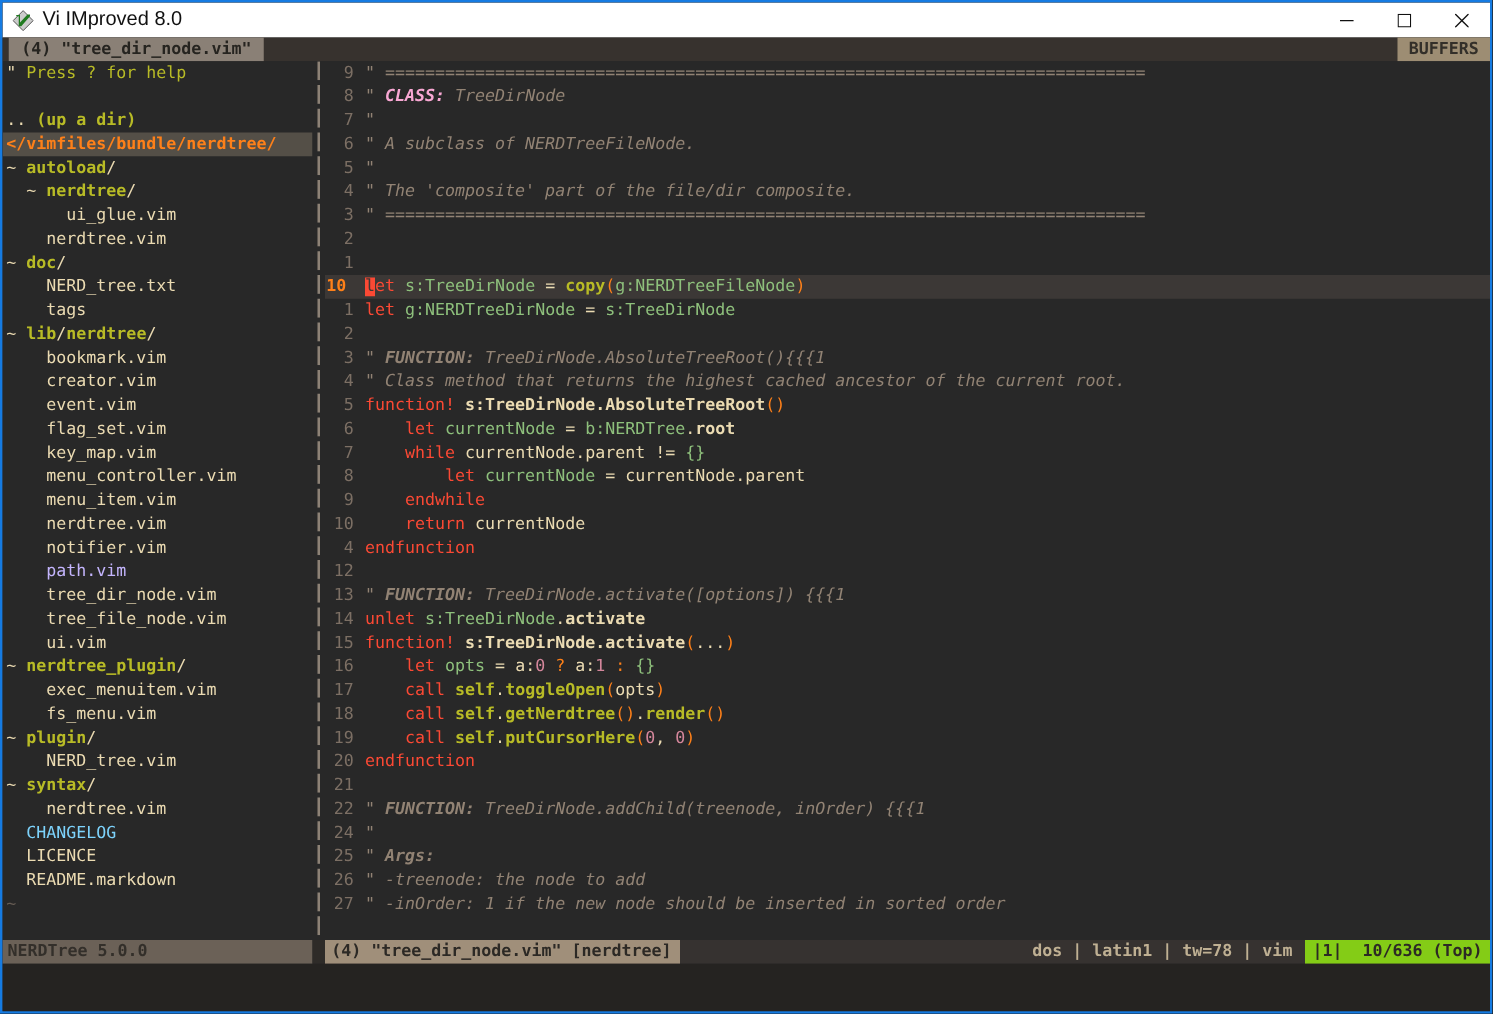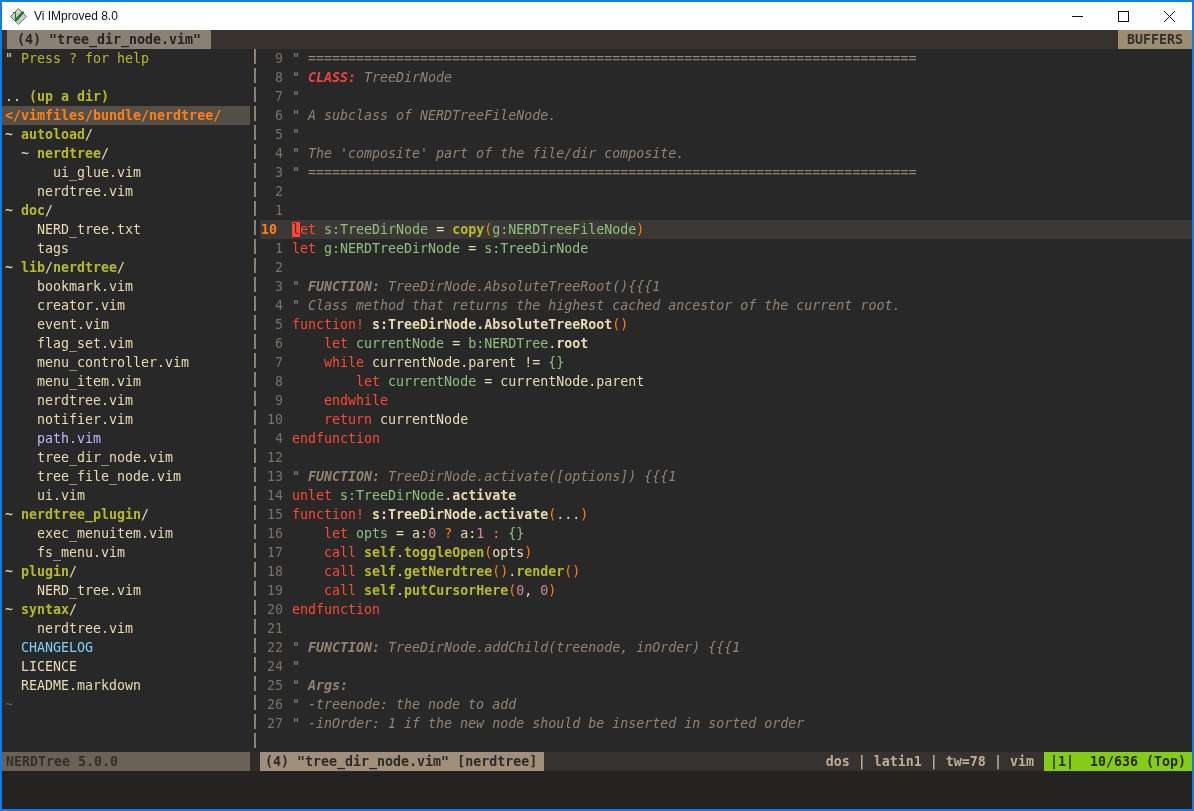--- a/index.html
+++ b/index.html
@@ -5,21 +5,21 @@
   * { margin:0; padding:0; box-sizing:border-box; }
   html,body { width:1194px; height:811px; background:#1b1b1b; }
   .window {
     width:1194px; height:811px; display:flex; flex-direction:column;
     border:2px solid #157be2; background:#282828; overflow:hidden;
     font-family:"DejaVu Sans Mono", monospace;
   }
   
   .titlebar { height:28px; background:#ffffff; display:flex; align-items:center; flex:0 0 auto; }
   .titlebar .icon { width:18px; height:18px; margin:0 6px 0 8px; display:flex; align-items:center; }
-  .titlebar .title { font-family:"Liberation Sans", sans-serif; font-size:12px; color:#111; }
+  .titlebar .title { font-family:"Liberation Sans", sans-serif; font-size:16px; color:#111; }
   .win-controls { margin-left:auto; display:flex; height:100%; }
   .win-btn { width:46px; height:100%; display:flex; align-items:center; justify-content:center;
              color:#111; font-size:13px; font-family:"DejaVu Sans", sans-serif; cursor:default; }
   .win-btn svg { display:block; }
   
   .tabline { height:19px; background:#37322e; display:flex; flex:0 0 auto; align-items:stretch;
              font-size:13.3px; font-weight:bold; }
   .tab { margin-left:5px; padding:0 10px; background:#8a8076; color:#262420;
          display:flex; align-items:center; white-space:pre; }
   .tab-fill { flex:1; }
@@ -99,20 +99,21 @@
         <div class="row tree-row"><span style="color: rgb(235, 219, 178);">      ui_glue.vim</span></div>
         <div class="row tree-row"><span style="color: rgb(235, 219, 178);">    nerdtree.vim</span></div>
         <div class="row tree-row"><span style="color: rgb(235, 219, 178);">~ </span><span style="color: rgb(184, 187, 38); font-weight: bold;">doc</span><span style="color: rgb(235, 219, 178);">/</span></div>
         <div class="row tree-row"><span style="color: rgb(235, 219, 178);">    NERD_tree.txt</span></div>
         <div class="row tree-row"><span style="color: rgb(235, 219, 178);">    tags</span></div>
         <div class="row tree-row"><span style="color: rgb(235, 219, 178);">~ </span><span style="color: rgb(184, 187, 38); font-weight: bold;">lib</span><span style="color: rgb(235, 219, 178);">/</span><span style="color: rgb(184, 187, 38); font-weight: bold;">nerdtree</span><span style="color: rgb(235, 219, 178);">/</span></div>
         <div class="row tree-row"><span style="color: rgb(235, 219, 178);">    bookmark.vim</span></div>
         <div class="row tree-row"><span style="color: rgb(235, 219, 178);">    creator.vim</span></div>
         <div class="row tree-row"><span style="color: rgb(235, 219, 178);">    event.vim</span></div>
         <div class="row tree-row"><span style="color: rgb(235, 219, 178);">    flag_set.vim</span></div>
+        <div class="row tree-row"><span style="color: rgb(235, 219, 178);">    key_map.vim</span></div>
         <div class="row tree-row"><span style="color: rgb(235, 219, 178);">    menu_controller.vim</span></div>
         <div class="row tree-row"><span style="color: rgb(235, 219, 178);">    menu_item.vim</span></div>
         <div class="row tree-row"><span style="color: rgb(235, 219, 178);">    nerdtree.vim</span></div>
         <div class="row tree-row"><span style="color: rgb(235, 219, 178);">    notifier.vim</span></div>
         <div class="row tree-row"><span style="color: #c4b5fd;">    path.vim</span></div>
         <div class="row tree-row"><span style="color: rgb(235, 219, 178);">    tree_dir_node.vim</span></div>
         <div class="row tree-row"><span style="color: rgb(235, 219, 178);">    tree_file_node.vim</span></div>
         <div class="row tree-row"><span style="color: rgb(235, 219, 178);">    ui.vim</span></div>
         <div class="row tree-row"><span style="color: rgb(235, 219, 178);">~ </span><span style="color: rgb(184, 187, 38); font-weight: bold;">nerdtree_plugin</span><span style="color: rgb(235, 219, 178);">/</span></div>
         <div class="row tree-row"><span style="color: rgb(235, 219, 178);">    exec_menuitem.vim</span></div>
@@ -122,21 +123,21 @@
         <div class="row tree-row"><span style="color: rgb(235, 219, 178);">~ </span><span style="color: rgb(184, 187, 38); font-weight: bold;">syntax</span><span style="color: rgb(235, 219, 178);">/</span></div>
         <div class="row tree-row"><span style="color: rgb(235, 219, 178);">    nerdtree.vim</span></div>
         <div class="row tree-row"><span style="color: #7dd3fc;">  CHANGELOG</span></div>
         <div class="row tree-row"><span style="color: rgb(235, 219, 178);">  LICENCE</span></div>
         <div class="row tree-row"><span style="color: rgb(235, 219, 178);">  README.markdown</span></div>
         <div class="row tree-row"><span style="color: rgb(102, 92, 84);">~</span></div>
       </div>
     <div class="vsep"></div>
     <div class="editor" id="editor">
         <div class="row code-row"><span class="gutter" style="color: rgb(124, 111, 100);">9</span><span class="codetext"><span style="color: rgb(146, 131, 116); font-style: italic;">" ============================================================================</span></span></div>
-        <div class="row code-row"><span class="gutter" style="color: rgb(124, 111, 100);">8</span><span class="codetext"><span style="color: rgb(146, 131, 116); font-style: italic;">" </span><span style="color: #ef4444; font-weight: bold; font-style: italic;">CLASS: </span><span style="color: rgb(146, 131, 116); font-style: italic;">TreeDirNode</span></span></div>
+        <div class="row code-row"><span class="gutter" style="color: rgb(124, 111, 100);">8</span><span class="codetext"><span style="color: rgb(146, 131, 116); font-style: italic;">" </span><span style="color: #f9a8d4; font-weight: bold; font-style: italic;">CLASS: </span><span style="color: rgb(146, 131, 116); font-style: italic;">TreeDirNode</span></span></div>
         <div class="row code-row"><span class="gutter" style="color: rgb(124, 111, 100);">7</span><span class="codetext"><span style="color: rgb(146, 131, 116); font-style: italic;">"</span></span></div>
         <div class="row code-row"><span class="gutter" style="color: rgb(124, 111, 100);">6</span><span class="codetext"><span style="color: rgb(146, 131, 116); font-style: italic;">" A subclass of NERDTreeFileNode.</span></span></div>
         <div class="row code-row"><span class="gutter" style="color: rgb(124, 111, 100);">5</span><span class="codetext"><span style="color: rgb(146, 131, 116); font-style: italic;">"</span></span></div>
         <div class="row code-row"><span class="gutter" style="color: rgb(124, 111, 100);">4</span><span class="codetext"><span style="color: rgb(146, 131, 116); font-style: italic;">" The 'composite' part of the file/dir composite.</span></span></div>
         <div class="row code-row"><span class="gutter" style="color: rgb(124, 111, 100);">3</span><span class="codetext"><span style="color: rgb(146, 131, 116); font-style: italic;">" ============================================================================</span></span></div>
         <div class="row code-row"><span class="gutter" style="color: rgb(124, 111, 100);">2</span><span class="codetext"></span></div>
         <div class="row code-row"><span class="gutter" style="color: rgb(124, 111, 100);">1</span><span class="codetext"></span></div>
         <div class="row code-row" style="background: rgb(60, 56, 54);"><span class="gutter curnum" style="color: rgb(254, 128, 25);">10</span><span class="codetext"><span style="color: rgb(60, 56, 54); background: rgb(251, 73, 52);">l</span><span style="color: rgb(251, 73, 52);">et </span><span style="color: rgb(142, 192, 124);">s:TreeDirNode</span><span style="color: rgb(235, 219, 178);"> = </span><span style="color: rgb(184, 187, 38); font-weight: bold;">copy</span><span style="color: rgb(254, 128, 25);">(</span><span style="color: rgb(142, 192, 124);">g:NERDTreeFileNode</span><span style="color: rgb(254, 128, 25);">)</span></span></div>
         <div class="row code-row"><span class="gutter" style="color: rgb(124, 111, 100);">1</span><span class="codetext"><span style="color: rgb(251, 73, 52);">let </span><span style="color: rgb(142, 192, 124);">g:NERDTreeDirNode</span><span style="color: rgb(235, 219, 178);"> = </span><span style="color: rgb(142, 192, 124);">s:TreeDirNode</span></span></div>
         <div class="row code-row"><span class="gutter" style="color: rgb(124, 111, 100);">2</span><span class="codetext"></span></div>

